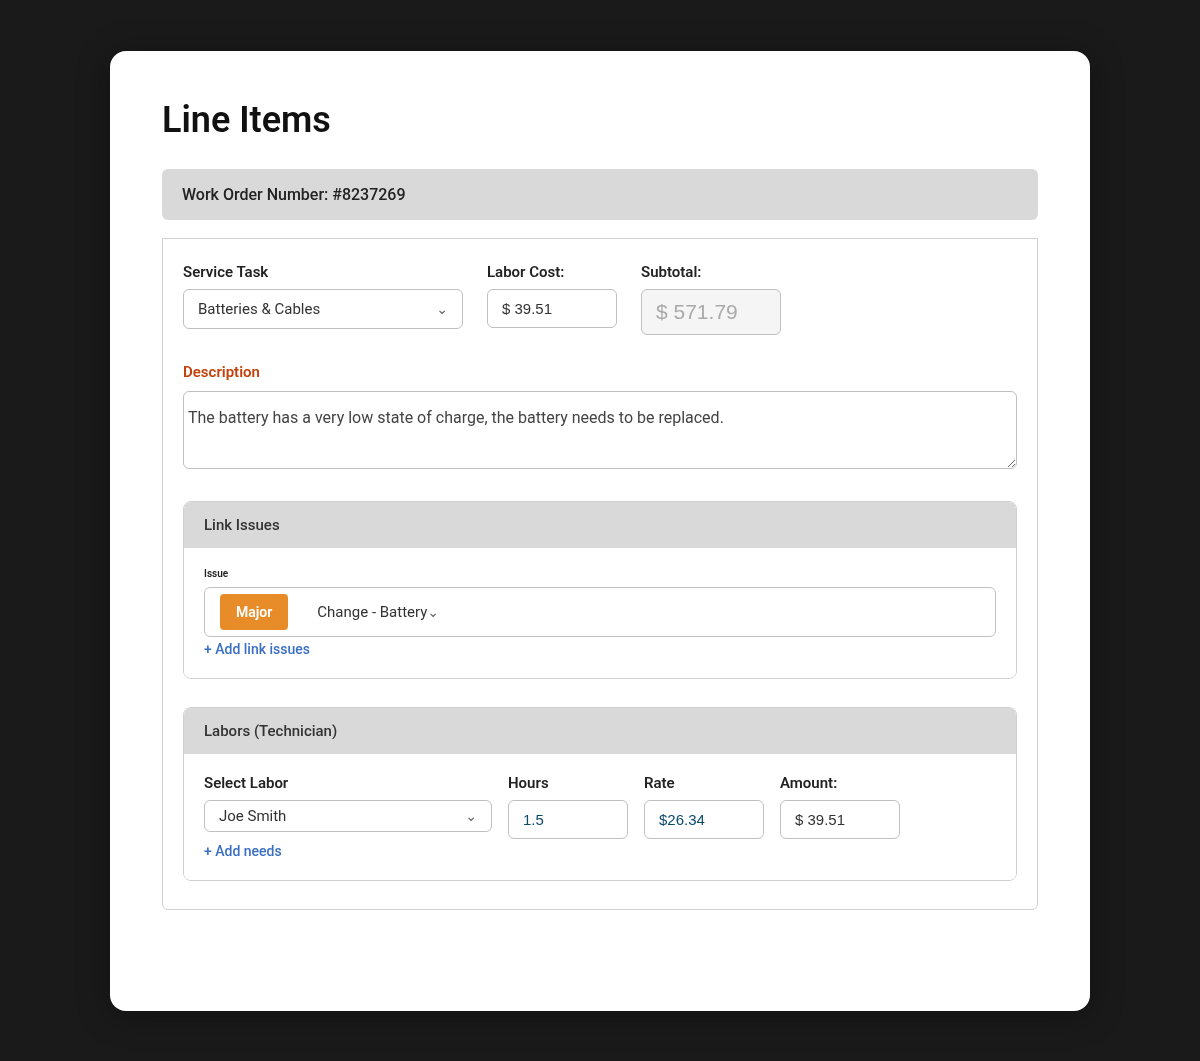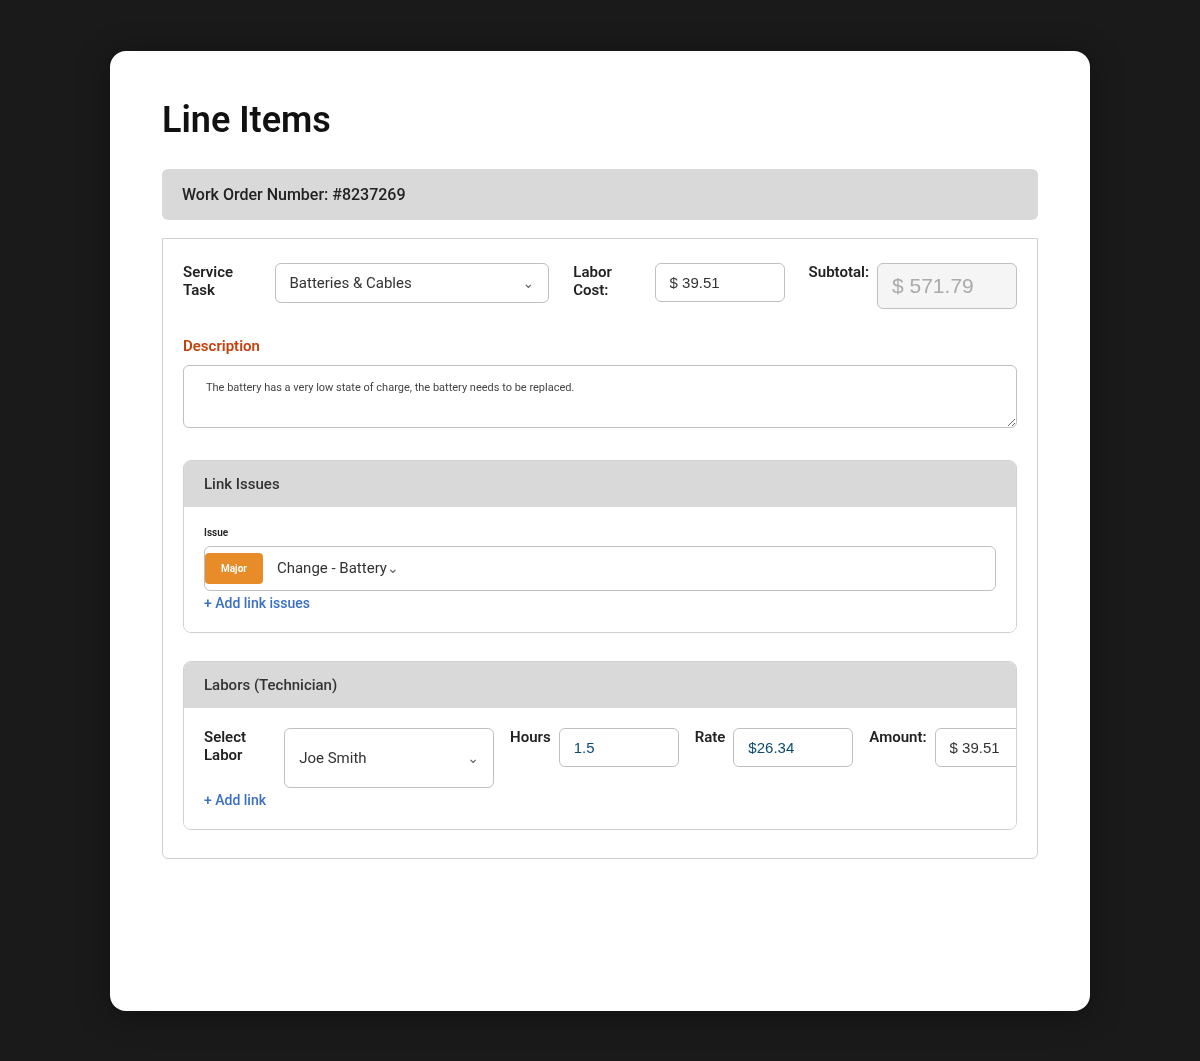--- a/index.html
+++ b/index.html
@@ -49,21 +49,21 @@
 
     .fields-row {
       display: flex;
       align-items: flex-start;
       gap: 24px;
       margin-bottom: 0;
     }
 
     .field-group {
       display: flex;
-      flex-direction: row;
+      flex-direction: column;
       gap: 8px;
     }
 
     .field-label {
       font-size: 15px;
       font-weight: 600;
       color: #222;
     }
 
     .service-task-select {
@@ -108,22 +108,22 @@
       font-size: 15px;
       font-weight: 600;
       color: #c2410c;
       margin-bottom: 10px;
     }
 
     .description-textarea {
       width: 100%;
       border: 1px solid #c0c0c0;
       border-radius: 6px;
-      padding: 14px 22px;
-      font-size: 11px;
+      padding: 14px 4px;
+      font-size: 16px;
       color: #444;
       resize: vertical;
       min-height: 60px;
       line-height: 1.5;
       font-family: inherit;
       background: #fff;
     }
 
     .link-issues-container {
       margin-top: 28px;
@@ -156,26 +156,26 @@
       display: flex;
       align-items: center;
       border: 1px solid #c0c0c0;
       border-radius: 6px;
       overflow: hidden;
     }
 
     .issue-badge {
       background: #e88c2a;
       color: #fff;
-      font-size: 10px;
+      font-size: 14px;
       font-weight: 600;
       padding: 10px 16px;
       white-space: nowrap;
       border-radius: 4px;
-      margin: 6px 0;
+      margin: 6px 15px;
     }
 
     .issue-select {
       display: flex;
       align-items: center;
       justify-content: flex-start;
       flex: 1;
       padding: 10px 14px;
       font-size: 15px;
       color: #333;
@@ -203,22 +203,22 @@
       align-items: flex-start;
       gap: 16px;
     }
 
     .labor-select {
       display: flex;
       align-items: center;
       justify-content: space-between;
       border: 1px solid #c0c0c0;
       border-radius: 6px;
-      padding: 20px 14px;
-      width: 240px;
+      padding: 6px 14px;
+      width: 288px;
       font-size: 15px;
       color: #333;
       background: #fff;
       cursor: pointer;
     }
 
     .labor-input {
       border: 1px solid #c0c0c0;
       border-radius: 6px;
       padding: 10px 14px;
@@ -317,18 +317,18 @@
             <span class="field-label">Rate</span>
             <input class="labor-input" type="text" value="$26.34" style="">
           </div>
 
           <div class="field-group">
             <span class="field-label">Amount:</span>
             <input class="amount-input" type="text" value="$ 39.51" style="">
           </div>
 
         </div>
-        <span class="add-link">+ Add link</span>
+        <span class="add-link">+ Add needs</span>
       </div>
     </div>
 
   </div>
 </div>
 
 </body></html>

